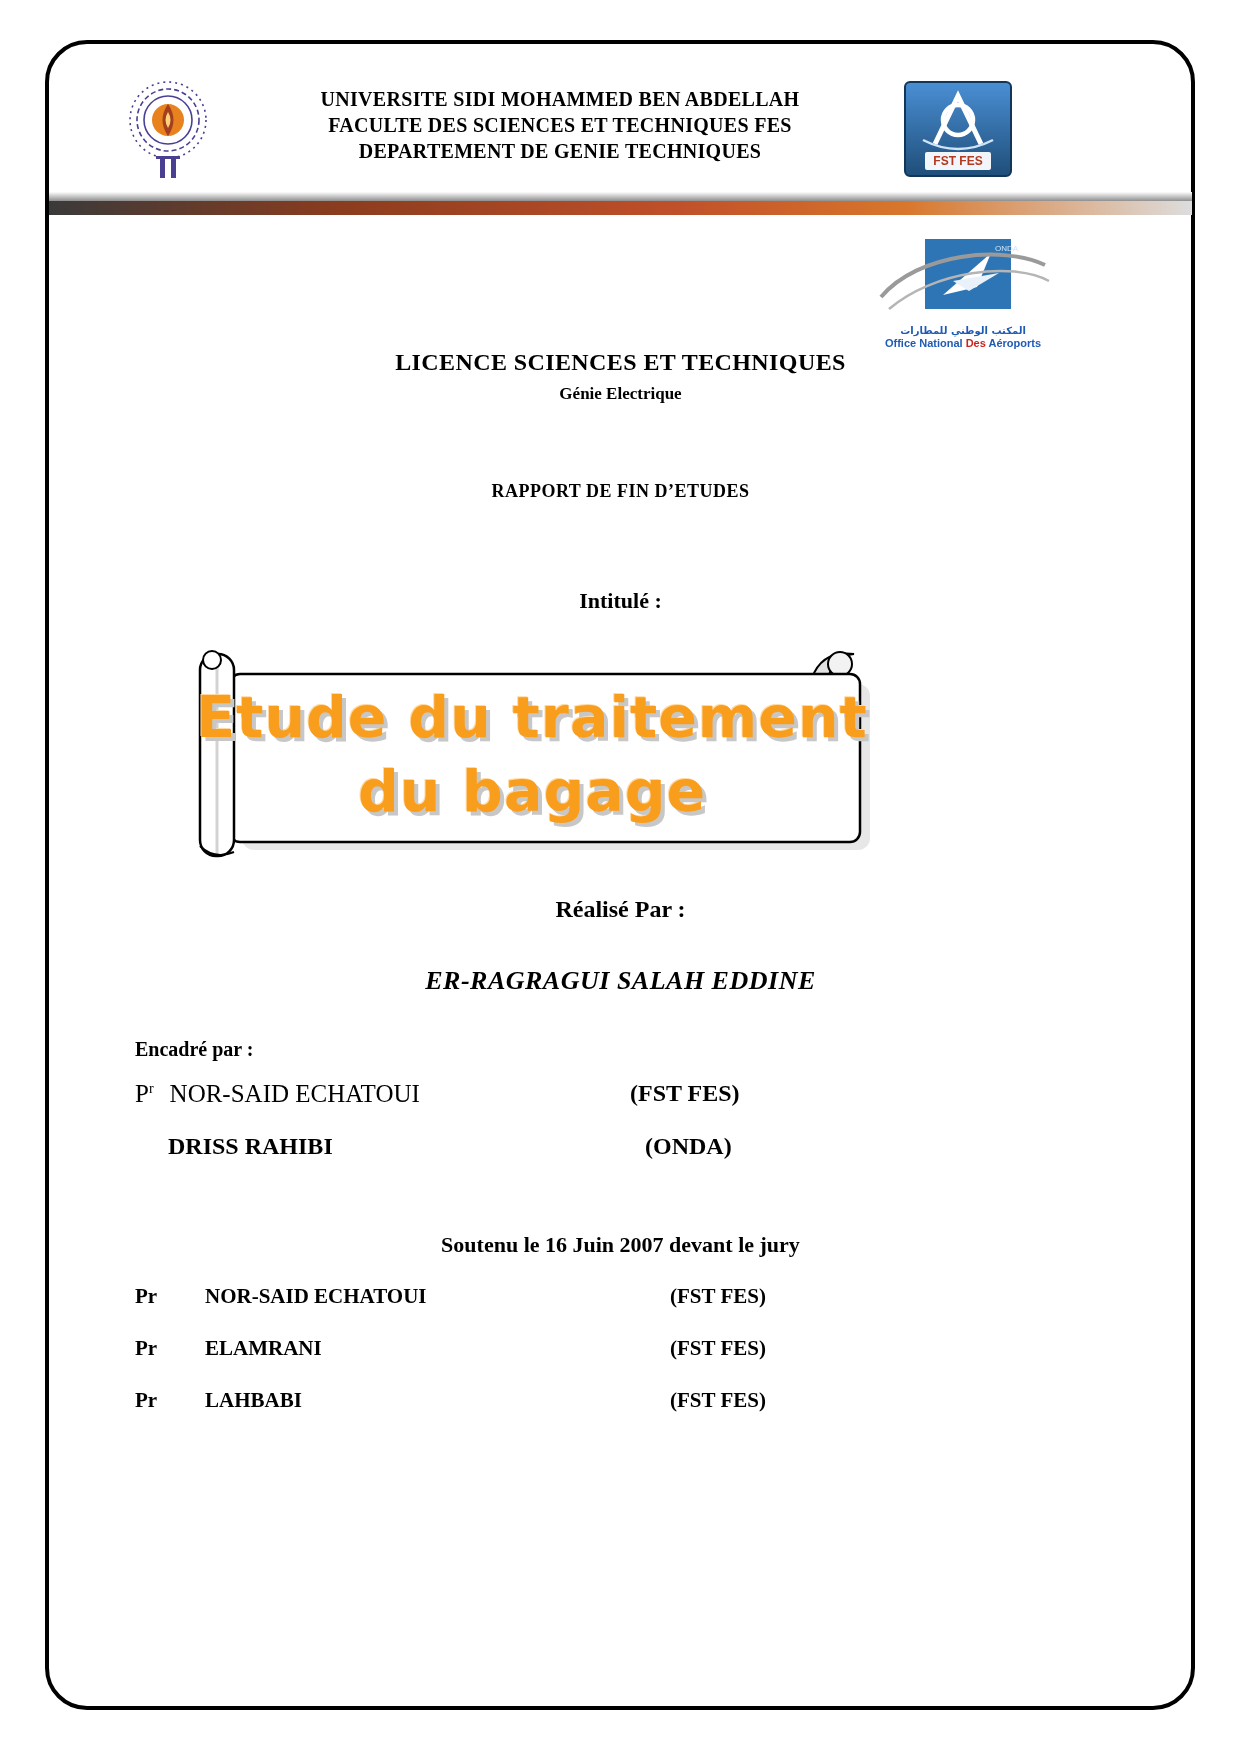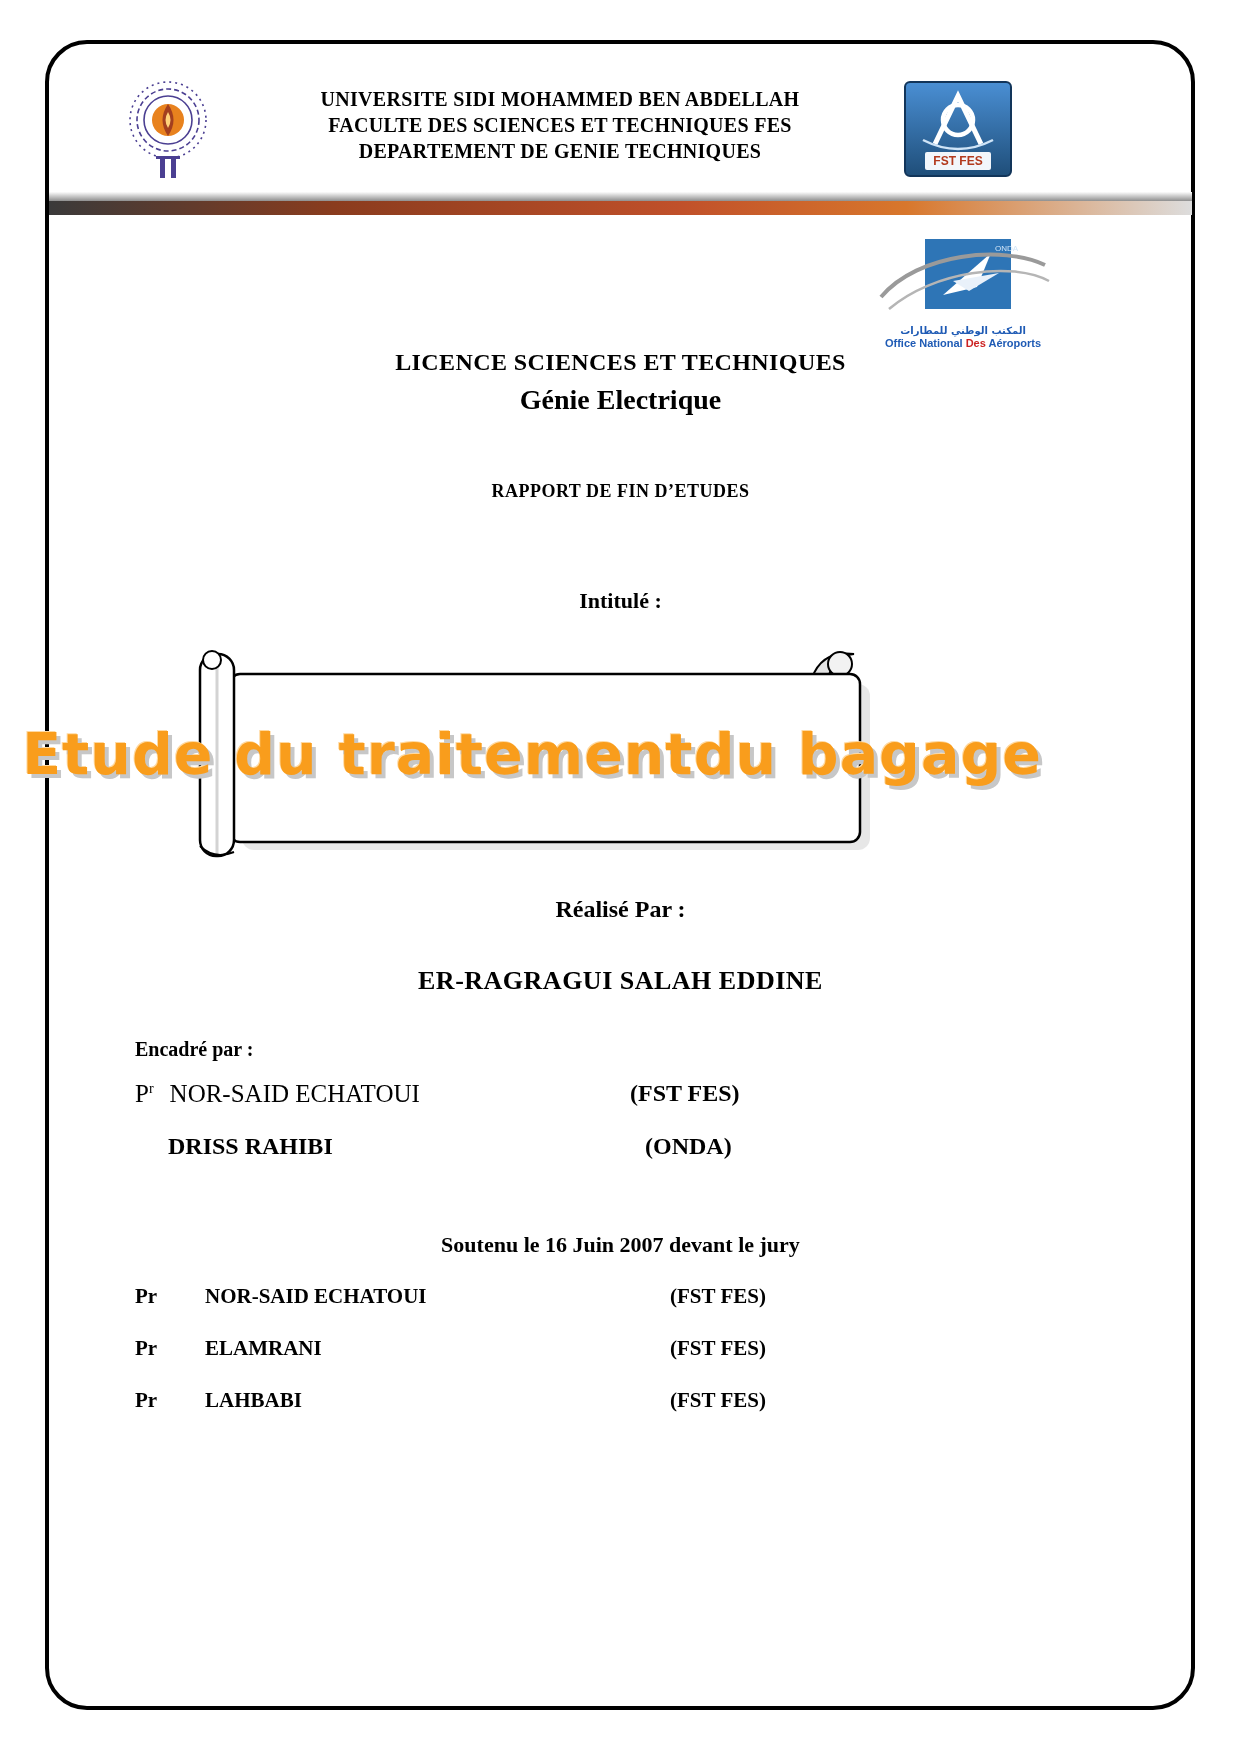--- a/index.html
+++ b/index.html
@@ -52,47 +52,47 @@
   }
   .onda-caption {
     text-align: center; font-size: 11px; font-weight: bold;
     font-family: "Liberation Sans", sans-serif; color: #1f5bb5; margin-top: 1px;
   }
   .onda-caption .mid { color: #cc2222; }
   
   .t-licence { position: absolute; left: 0; top: 349px; width: 1241px; text-align: center;
     font-size: 24px; font-weight: bold; letter-spacing: .4px; }
   .t-genie   { position: absolute; left: 0; top: 384px; width: 1241px; text-align: center;
-    font-size: 28px; font-weight: bold; }
+    font-size: 17px; font-weight: bold; }
   .t-rapport { position: absolute; left: 0; top: 481px; width: 1241px; text-align: center;
     font-size: 18px; font-weight: bold; letter-spacing: .5px; }
   .t-intitule{ position: absolute; left: 0; top: 588px; width: 1241px; text-align: center;
     font-size: 22px; font-weight: bold; }
   
   .banner { position: absolute; left: 172px; top: 636px; width: 712px; height: 238px; }
   .banner svg { position: absolute; left: 0; top: 0; }
   .banner-textbox {
     position: absolute; left: 70px; top: 40px; width: 580px; height: 156px;
-    display: flex; align-items: center; justify-content: center;
+    display: flex; flex-direction: column; align-items: center; justify-content: center;
   }
   .banner-line {
     font-family: "DejaVu Sans", sans-serif;
     font-weight: bold;
     font-size: 57px;
     line-height: 74px;
     color: #F99D1C;
     text-shadow: 4px 4px 0 #c7c7c7, -1px -1px 0 #ffd9a0;
     letter-spacing: 1px;
     white-space: nowrap;
   }
   
   .t-realise { position: absolute; left: 0; top: 896px; width: 1241px; text-align: center;
     font-size: 24px; font-weight: bold; }
   .t-name { position: absolute; left: 0; top: 966px; width: 1241px; text-align: center;
-    font-size: 26px; font-weight: bold; letter-spacing: .5px; }
+    font-size: 26px; font-weight: bold; letter-spacing: .5px; font-style: italic; }
   
   .t-encadre { position: absolute; left: 135px; top: 1038px; font-size: 20px; font-weight: bold; }
   .enc-row1 { position: absolute; left: 135px; top: 1080px; width: 970px; font-size: 25px; }
   .enc-row1 sup { font-size: 14px; }
   .enc-row1 .enc-name { margin-left: 16px; }
   .enc-row1 .enc-org { position: absolute; left: 495px; font-weight: bold; font-size: 24px; }
   .enc-row2 { position: absolute; left: 168px; top: 1133px; width: 940px; font-size: 24px; font-weight: bold; }
   .enc-row2 .enc-org { position: absolute; left: 477px; }
   
   .t-soutenu { position: absolute; left: 0; top: 1232px; width: 1241px; text-align: center;

